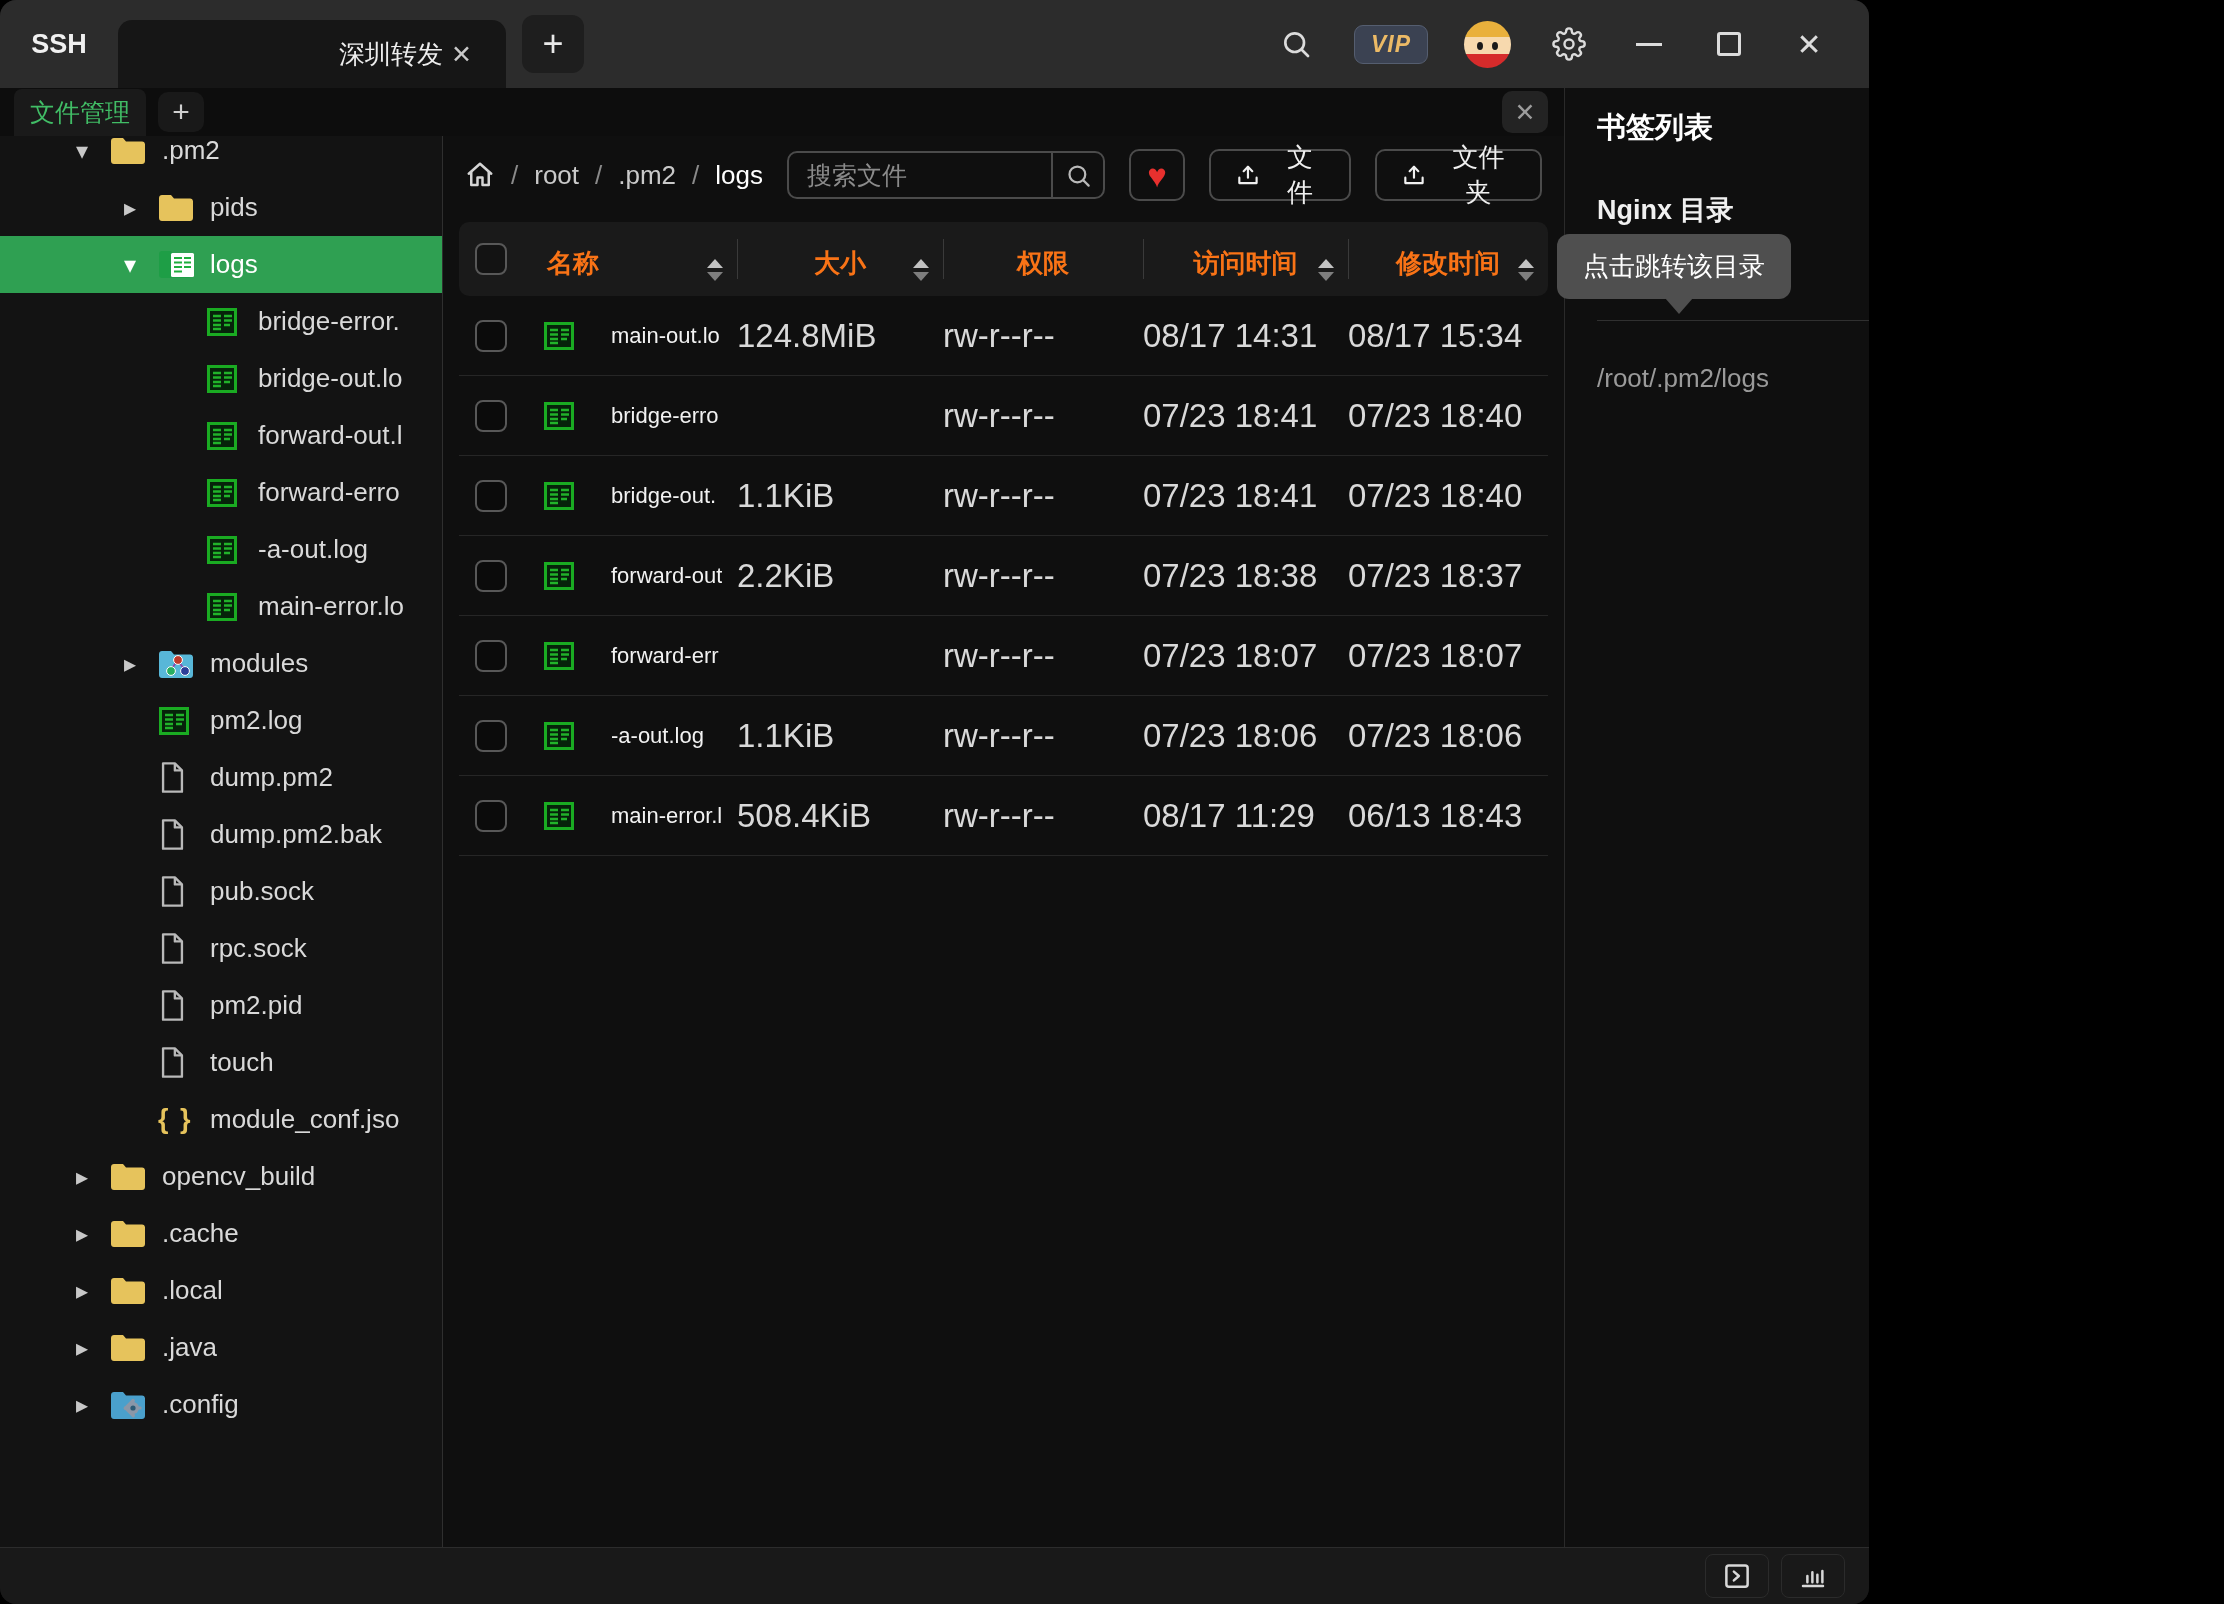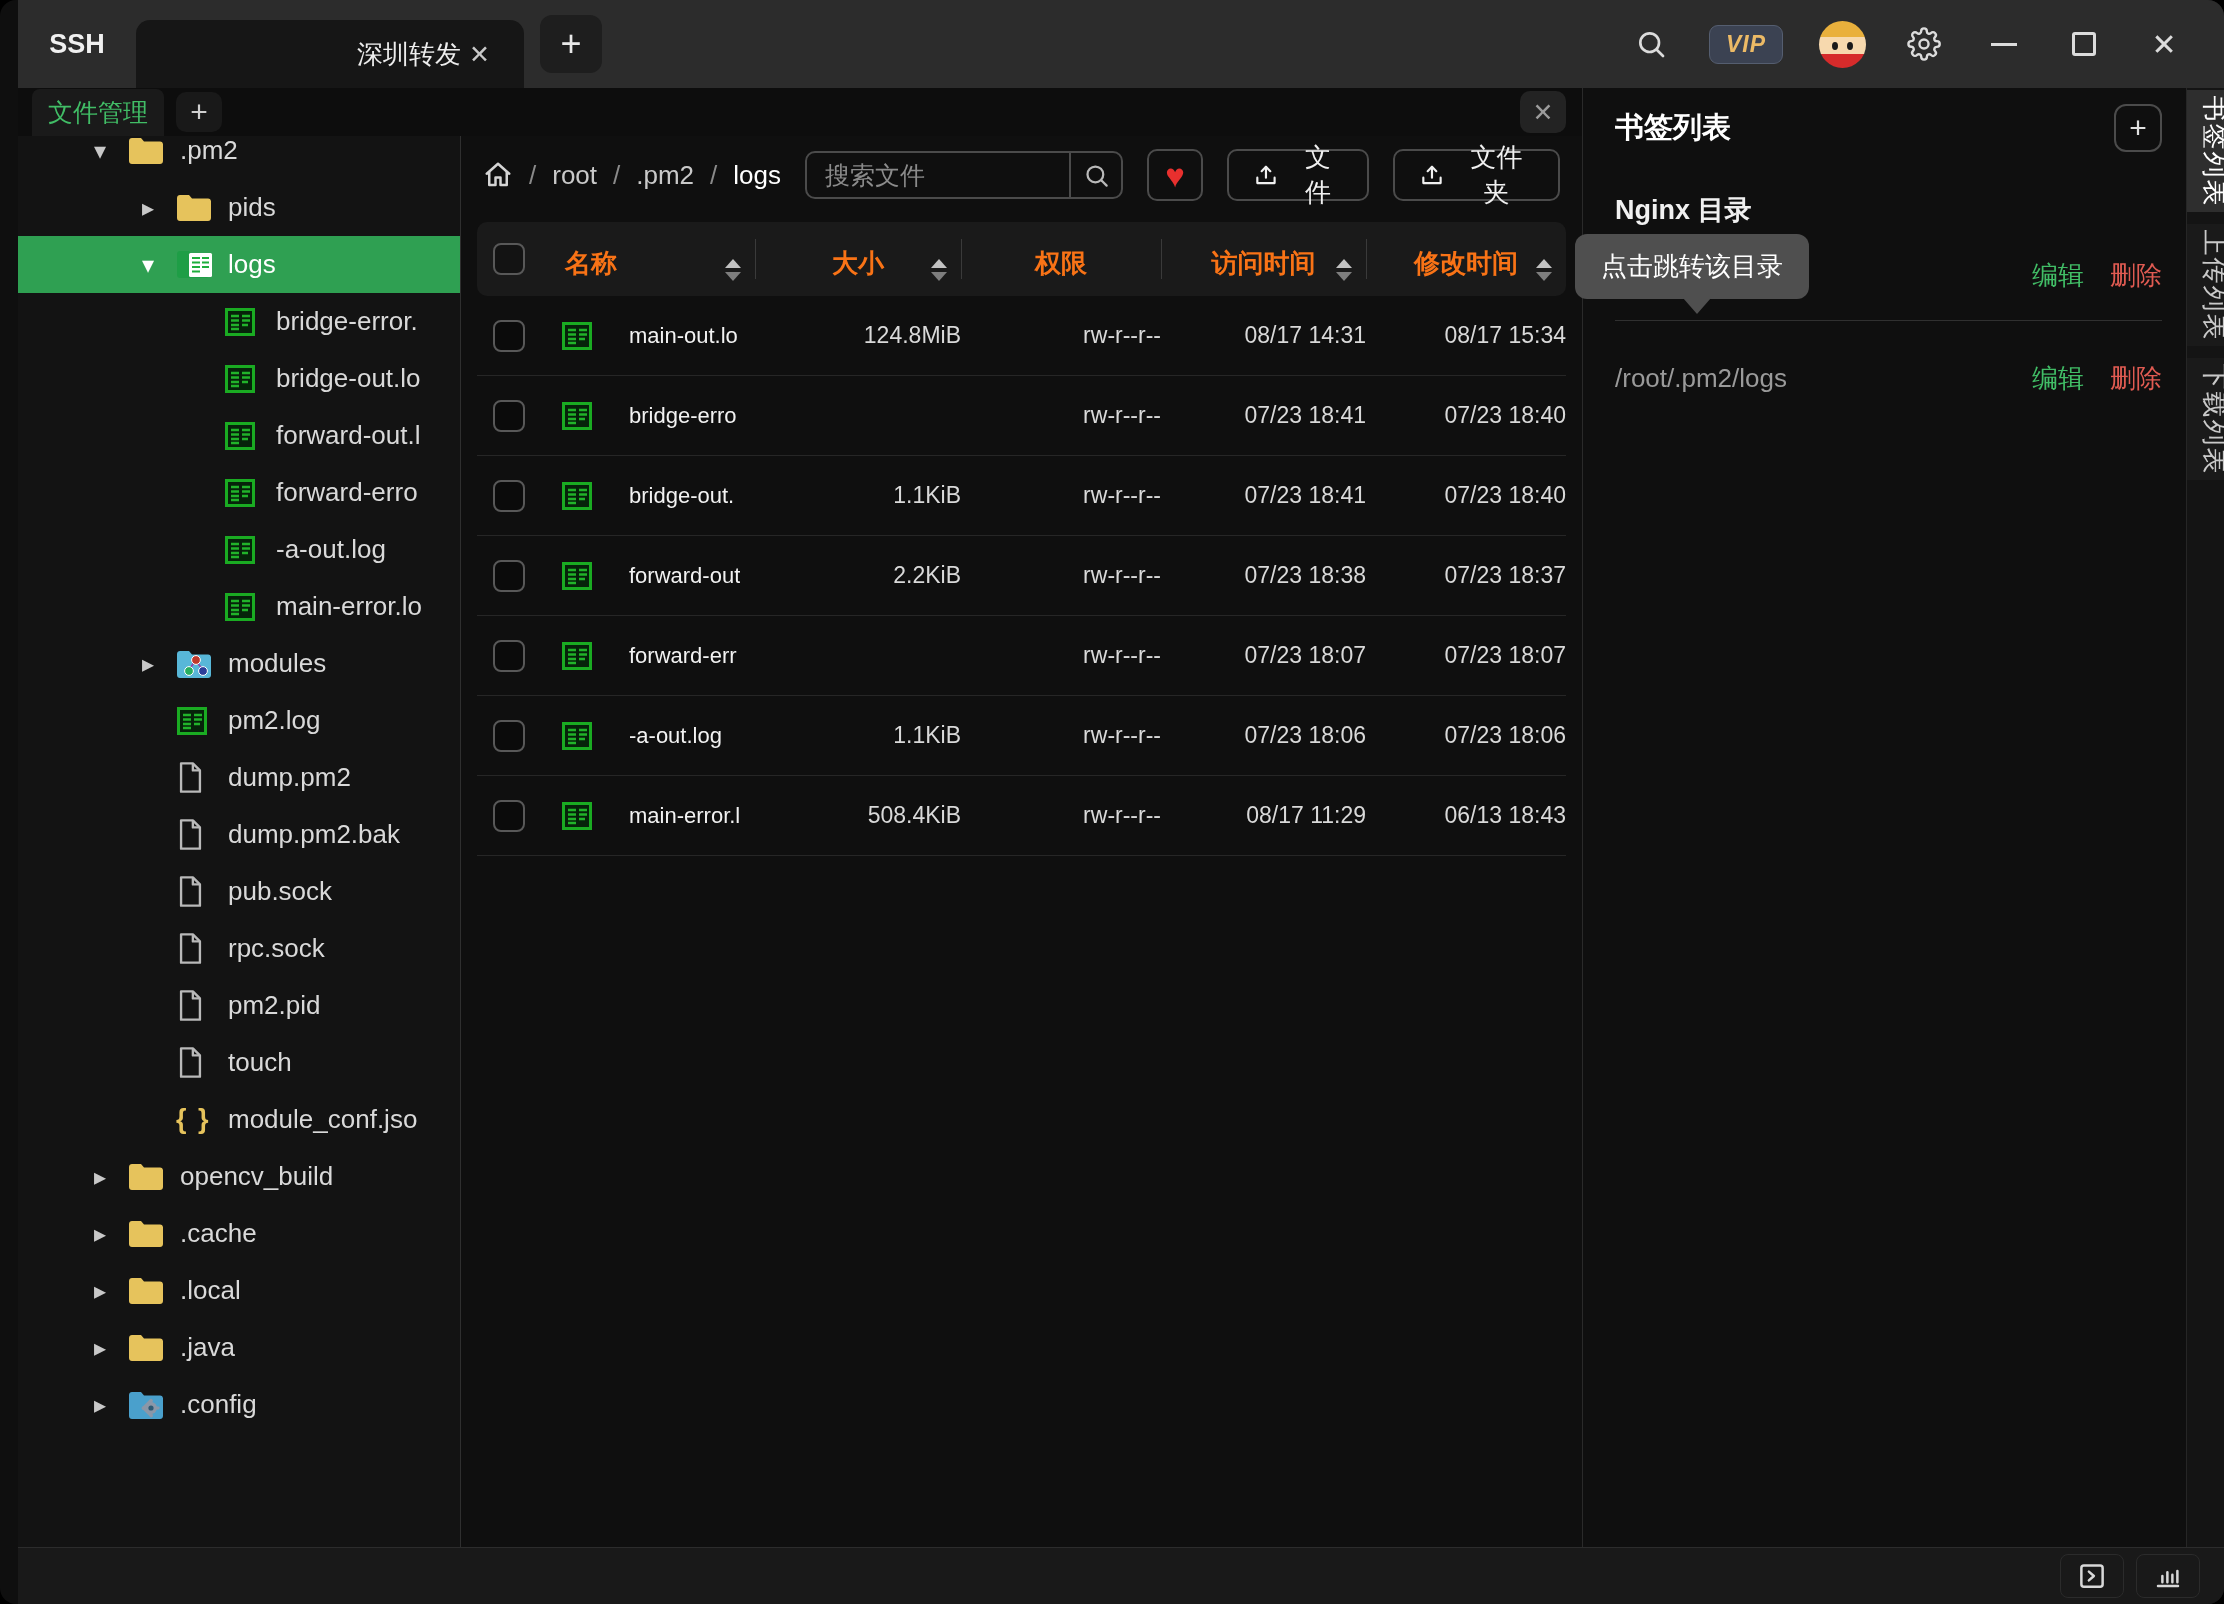--- a/index.html
+++ b/index.html
@@ -1,17 +1,17 @@
 <!DOCTYPE html>
 <html style="--accent: #2fa052; --green-text: #41bd66; --folder: #e6c35c; --red: #e05b52; --heart: #e8302e; --vip-gold: #ecba66;"><head>
 <meta charset="utf-8">
 <style>
   * { margin:0; padding:0; box-sizing:border-box; }
   html,body { width:2224px; height:1604px; background:#000; font-family:"Liberation Sans","DejaVu Sans",sans-serif; overflow:hidden; }
-  .window { position:relative; width:2224px; height:1604px; border-radius:16px; overflow:hidden; background:#0f0f0f; display:flex; flex-direction:column;padding-left:18px; }
+  .window { position:relative; width:1869px; height:1604px; border-radius:16px; overflow:hidden; background:#0f0f0f; display:flex; flex-direction:column; }
 
   
   .titlebar { height:88px; background:#2c2c2c; display:flex; align-items:center; flex:none; }
   .ssh-label { width:118px; text-align:center; color:#f0f0f0; font-size:27px; font-weight:600; }
   .session-tab { align-self:flex-end; width:388px; height:68px; background:#161616; border-radius:14px 14px 0 0; display:flex; align-items:center; padding:0 26px; }
   .session-tab .tab-title { flex:1; text-align:right; color:#ededed; font-size:26px; }
   .tab-close { color:#c9c9c9; font-size:25px; padding:2px 8px; cursor:pointer; }
   .newtab-btn { width:62px; height:58px; margin-left:16px; border-radius:12px; background:#1e1e1e; color:#e8e8e8; font-size:36px; line-height:54px; text-align:center; border:none; cursor:pointer; }
   .tb-right { margin-left:auto; display:flex; align-items:center; gap:36px; margin-right:38px; }
   .tb-icon-btn { background:none; border:none; display:flex; align-items:center; justify-content:center; width:44px; height:44px; cursor:pointer; }
@@ -65,21 +65,21 @@
   .th.col-name { flex:1; justify-content:flex-start; padding-left:24px; }
   .col-size { width:206px; flex:none; } .col-perm { width:200px; flex:none; } .col-atime { width:205px; flex:none; } .col-mtime { width:200px; flex:none; }
   .th:not(.col-name)::before { content:""; position:absolute; left:0; top:2px; bottom:2px; width:1px; background:#3a3a3a; }
   .sort { position:absolute; right:14px; display:flex; flex-direction:column; gap:4px; }
   .sort i { display:block; width:0; height:0; border-left:8px solid transparent; border-right:8px solid transparent; }
   .sort .up { border-bottom:9px solid #c2c2c2; }
   .sort .dn { border-top:9px solid #7e7e7e; }
   .trow { height:80px; display:flex; align-items:center; border-bottom:1px solid #262626; cursor:pointer; }
   .cell-name { flex:1; display:flex; align-items:center; gap:16px; padding-left:20px; min-width:0; }
   .fname { color:#f2f2f2; font-size:22px; white-space:nowrap; overflow:hidden; }
-  .cell { text-align:right; color:#d9d9d9; font-size:23px; }
+  .cell { text-align:left; color:#d9d9d9; font-size:33px; }
 
   
   .right-panel { width:603px; flex:none; background:#0f0f0f; padding-left:32px; position:relative; }
   .rp-header { display:flex; align-items:center; margin-top:16px; padding-right:24px; }
   .rp-title { color:#fff; font-size:29px; font-weight:700; }
   .rp-add { margin-left:auto; width:48px; height:48px; border:2px solid #4b4b4b; border-radius:12px; background:transparent; color:#e0e0e0; font-size:30px; cursor:pointer; }
   .bookmark { margin-top:40px; }
   .bm-name { color:#f0f0f0; font-size:27px; font-weight:700; cursor:pointer; }
   .bm-name.highlighted { color:var(--green-text); }
   .bm-meta { display:flex; align-items:center; margin-top:30px; padding-right:24px; height:34px; }

